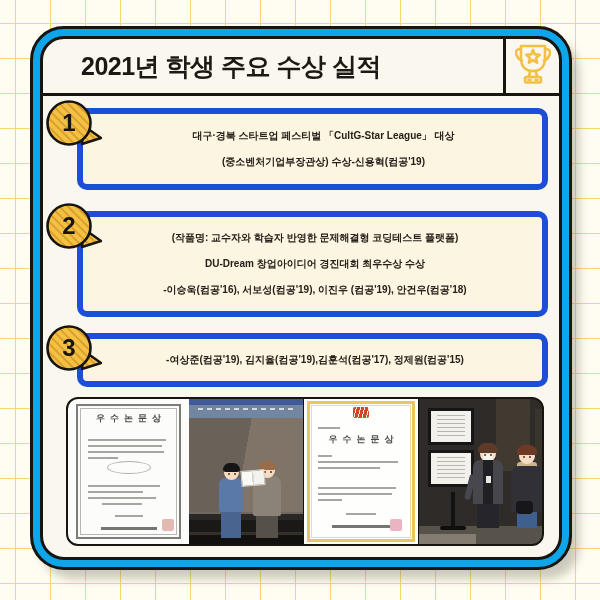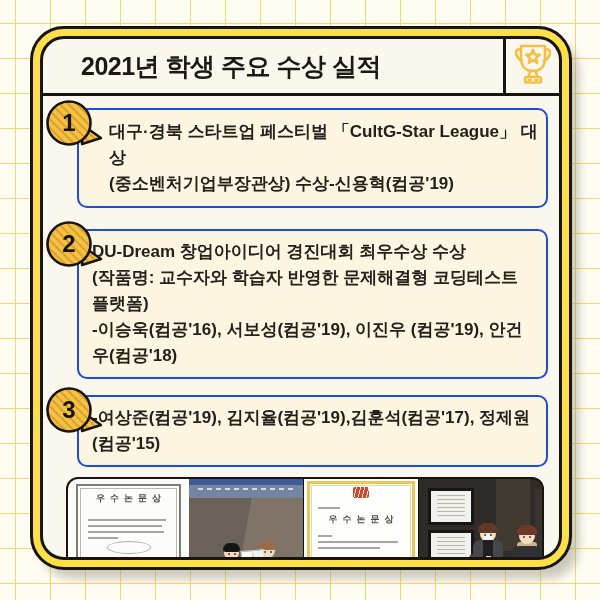--- a/index.html
+++ b/index.html
@@ -9,39 +9,39 @@
     background-color:#FFFCF2;
     background-image:
       linear-gradient(to right, #F8D76E 1.5px, transparent 1.5px),
       linear-gradient(to bottom, #F8D76E 1.5px, transparent 1.5px);
     background-size:35px 35px;
     background-position:-20px -12px;
     position:relative;
   }
   .card {
     position:absolute; left:30px; top:26px; width:542px; height:544px;
-    background:#fde047; border:3px solid #18140F; border-radius:34px;
+    background:#0ea5e9; border:3px solid #18140F; border-radius:34px;
     padding:7px; box-shadow:9px 11px 10px -2px rgba(110,105,90,.35);
   }
   .card-inner {
     width:100%; height:100%; background:#FAF7EE;
     border:3px solid #18140F; border-radius:24px; overflow:hidden;
     display:flex; flex-direction:column;
   }
   .header { display:flex; height:57px; border-bottom:3px solid #18140F; flex:none; }
   .title {
     flex:1; display:flex; align-items:center; padding-left:38px;
     font-size:25px; font-weight:bold; color:#1D1813; letter-spacing:-0.5px;
   }
   .trophy-box { width:56px; border-left:3px solid #18140F; display:flex; align-items:center; justify-content:center; }
   .content { flex:1; padding:0 11px 0 34px; position:relative; }
   .award { position:relative; }
   .award-box {
-    border:2px solid #1d4ed8; border-radius:10px; background:#FBF5E1;
-    font-size:17px; font-weight:bold; color:#26201A; line-height:26px;
+    border:6px solid #1d4ed8; border-radius:10px; background:#FBF5E1;
+    font-size:10px; font-weight:bold; color:#26201A; line-height:26px;text-align:center;
   }
   .box1 { margin-top:12px; padding:9px 8px 9px 30px; }
   .box2 { margin-top:21px; padding:8px 8px 8px 13px; }
   .box3 { margin-top:16px; padding:8px 8px 8px 13px; }
   .badge { position:absolute; left:-33px; top:-10px; width:60px; height:50px; z-index:2; }
   .photos {
     margin:10px 8px 0 -11px; width:478px; height:149px;
     border:2px solid #18140F; border-radius:12px; overflow:hidden;
     display:flex; background:#222;
   }
@@ -168,22 +168,22 @@
         </div>
         <svg class="badge" viewBox="0 0 60 50">
           <polygon points="40,28 57,40 38,46" fill="url(#hatch)" stroke="#18140F" stroke-width="2.4" stroke-linejoin="round"></polygon>
           <circle cx="25" cy="25" r="21.5" fill="url(#hatch)" stroke="#18140F" stroke-width="2.6"></circle>
           <text x="25" y="33" text-anchor="middle" font-size="24" font-weight="bold" fill="#18140F">1</text>
         </svg>
       </div>
 
       <div class="award">
         <div class="award-box box2">
+          <div>(작품명: 교수자와 학습자 반영한 문제해결형 코딩테스트 플랫폼)</div>
           <div>DU-Dream 창업아이디어 경진대회 최우수상 수상</div>
-          <div>(작품명: 교수자와 학습자 반영한 문제해결형 코딩테스트 플랫폼)</div>
           <div>-이승욱(컴공'16), 서보성(컴공'19), 이진우 (컴공'19), 안건우(컴공'18)</div>
         </div>
         <svg class="badge" viewBox="0 0 60 50">
           <polygon points="40,28 57,40 38,46" fill="url(#hatch)" stroke="#18140F" stroke-width="2.4" stroke-linejoin="round"></polygon>
           <circle cx="25" cy="25" r="21.5" fill="url(#hatch)" stroke="#18140F" stroke-width="2.6"></circle>
           <text x="25" y="33" text-anchor="middle" font-size="24" font-weight="bold" fill="#18140F">2</text>
         </svg>
       </div>
 
       <div class="award">

